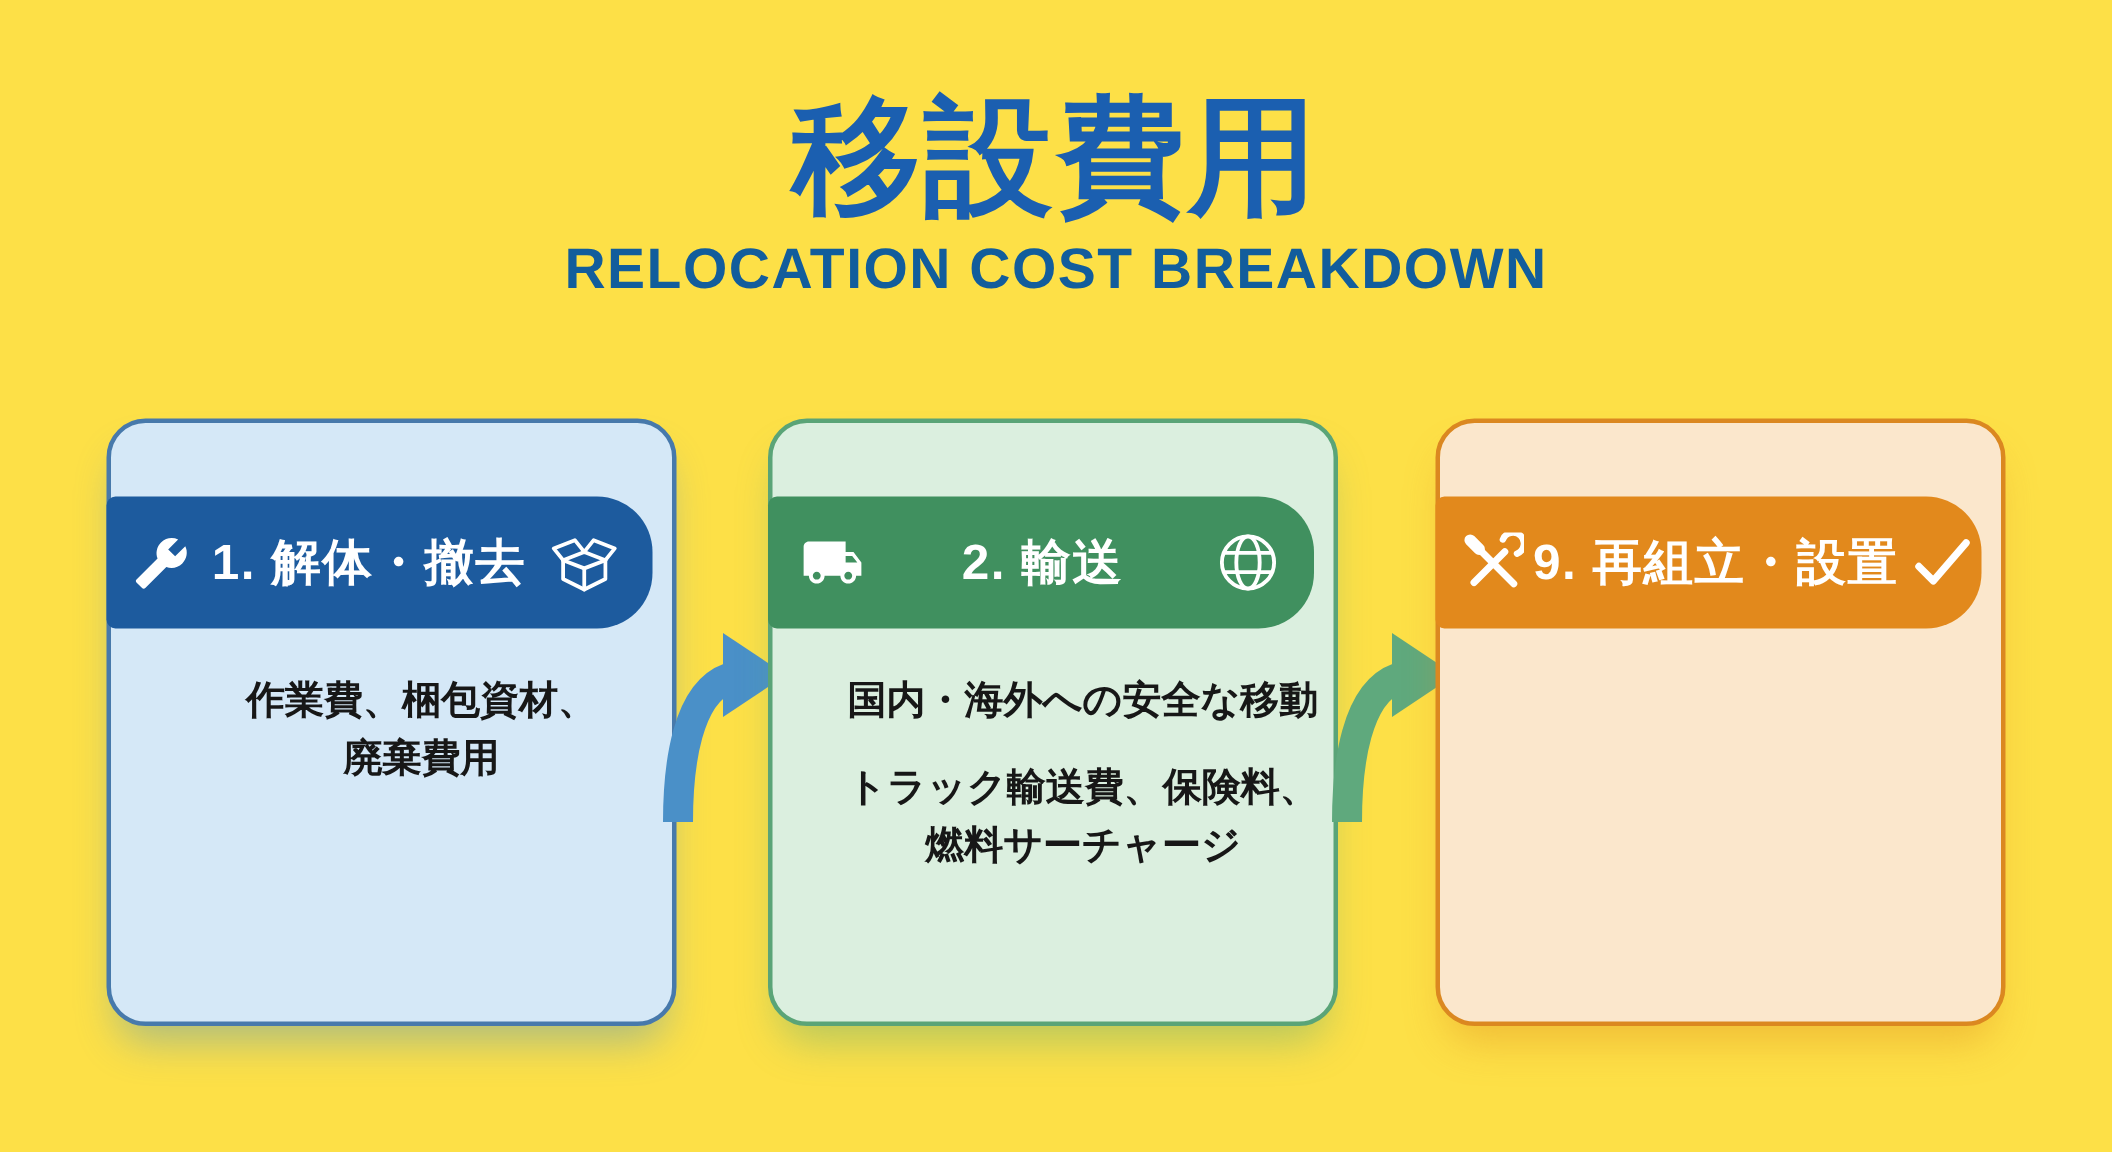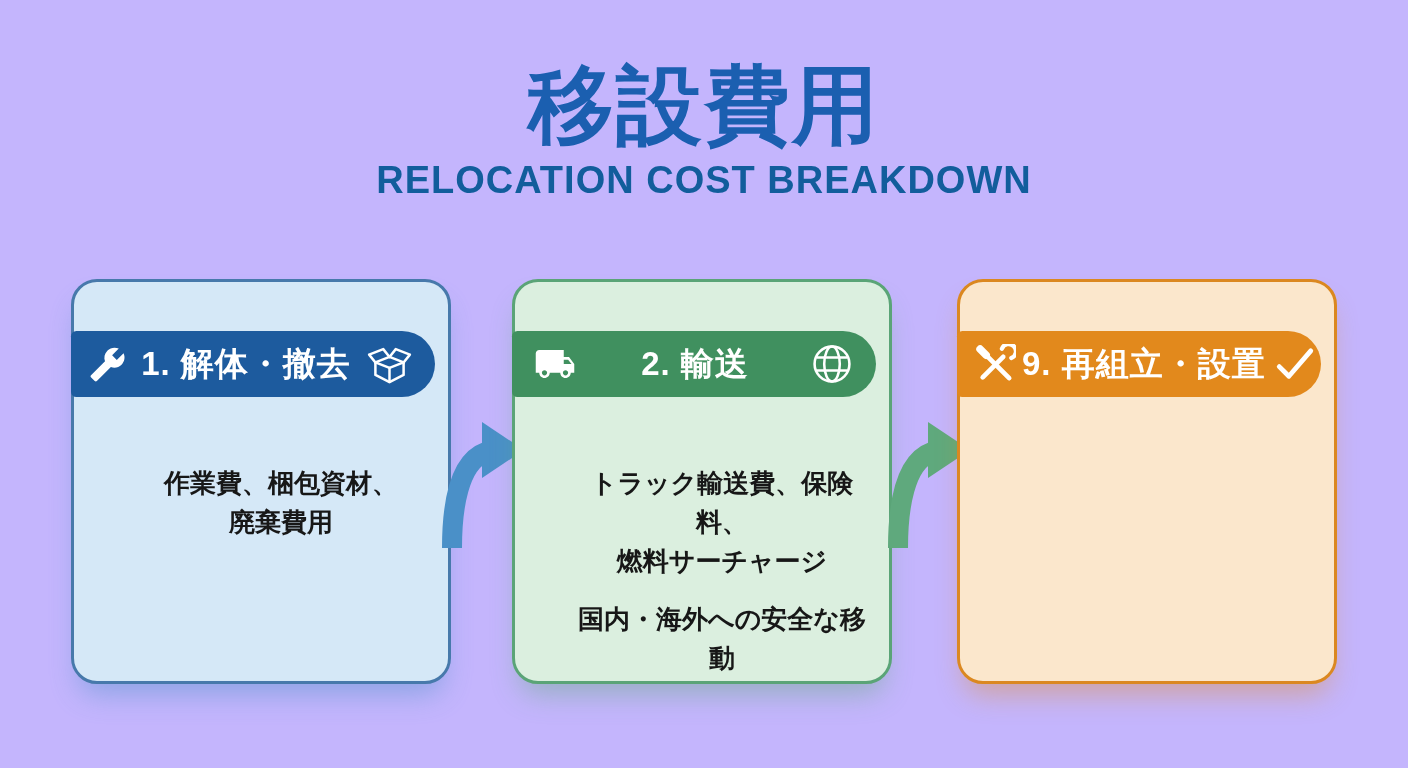--- a/index.html
+++ b/index.html
@@ -1,18 +1,18 @@
 <!DOCTYPE html>
 <html><head>
 <meta charset="utf-8">
 <style>
   html,body { margin:0; padding:0; background:#fefefe; }
   .canvas {
     position:relative; width:1408px; height:768px; overflow:hidden;
-    background:#c4b5fd;
+    background:#fde047;
     font-family:"Liberation Sans","DejaVu Sans",sans-serif;
   }
   .page-title {
     position:absolute; top:60px; left:0; width:100%;
     text-align:center; margin:0;
     font-size:86px; font-weight:900; line-height:1.05;
     letter-spacing:2px;
     color:var(--title-c,#1b5fb0);
   }
   .page-subtitle {
@@ -22,39 +22,39 @@
     color:var(--subtitle-c,#125d9c);
   }
   .card {
     position:absolute; top:279px; width:380px; height:405px;
     box-sizing:border-box;
     background:var(--bg); border:3px solid var(--bd);
     border-radius:26px;
     box-shadow:0 18px 28px -8px var(--glow);
   }
   .card-header {
-    position:absolute; top:49px; left:-3px; width:364px; height:66px;
+    position:absolute; top:49px; left:-3px; width:364px; height:88px;
     box-sizing:border-box;
     background:var(--hdr);
     border-radius:6px 37px 37px 6px;
     display:flex; align-items:center;
     padding:0 22px 0 18px; gap:6px;
   }
   .card-title {
     flex:1; margin:0; text-align:center;
     color:#ffffff; font-size:33px; font-weight:800; letter-spacing:1px;
     white-space:nowrap;
   }
   .hicon { display:flex; align-items:center; justify-content:center; flex:0 0 auto; }
   .card-body {
     position:absolute; top:123px; left:0; right:0;
     padding-top:42px; text-align:center;
   }
   .card-body p {
-    margin:17px; white-space:pre-line;
+    margin:0; white-space:pre-line;
     font-size:26px; font-weight:700; color:#171717;
     line-height:39px;
     padding-left:40px;
   }
   .card-body p + p { margin-top:19px; }
   .arrow { position:absolute; top:418px; color:var(--c); }
 </style>
 </head>
 <body>
 
@@ -105,23 +105,23 @@
       <h2 class="card-title">2. 輸送</h2>
       <span class="hicon">
         <svg viewBox="0 0 48 48" width="44" height="44" fill="none" stroke="#ffffff" stroke-width="2.8" aria-hidden="true">
           <circle cx="24" cy="24" r="19"></circle>
           <ellipse cx="24" cy="24" rx="8.5" ry="19"></ellipse>
           <path d="M7 17h34M7 31h34"></path>
         </svg>
       </span>
     </header>
     <div class="card-body">
+      <p>国内・海外への安全な移動</p>
       <p>トラック輸送費、保険料、
 燃料サーチャージ</p>
-      <p>国内・海外への安全な移動</p>
     </div>
   </section>
 
   <div class="arrow" style="left: 884px; --c: #5fa97d;">
     <svg viewBox="0 0 88 132" width="88" height="132" aria-hidden="true">
       <path d="M14,130 C14,92 20,44 48,34" fill="none" stroke="currentColor" stroke-width="20"></path>
       <polygon points="44,4 44,60 86,32" fill="currentColor"></polygon>
     </svg>
   </div>
 

